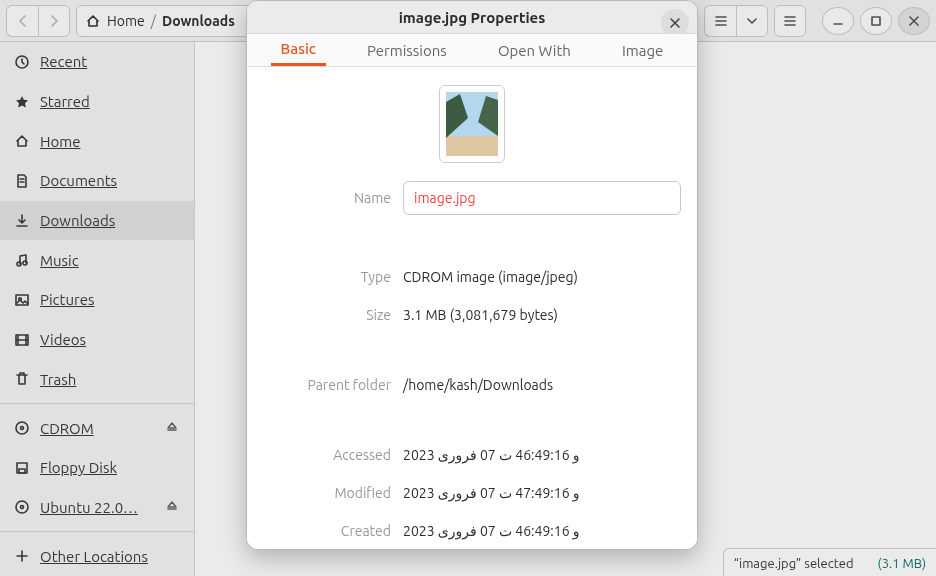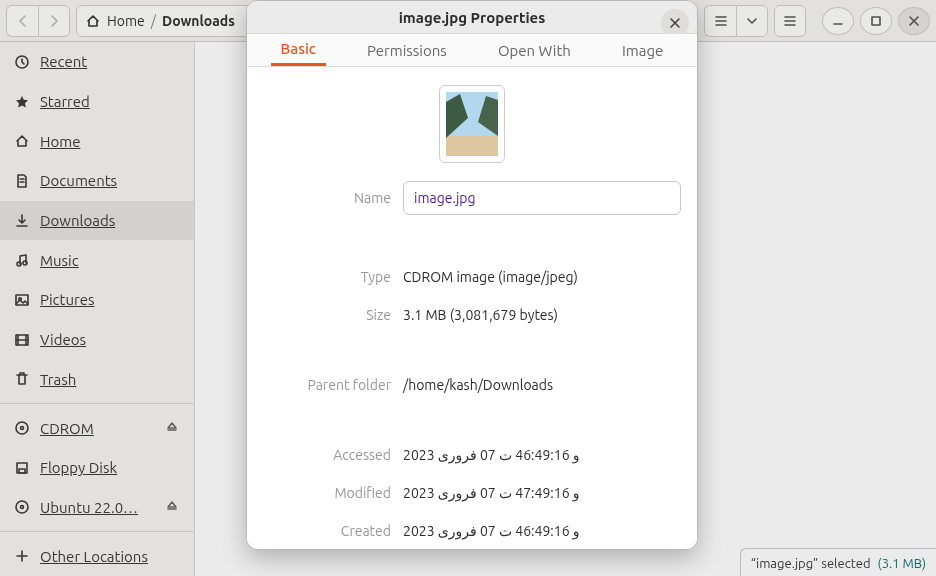--- a/index.html
+++ b/index.html
@@ -16,38 +16,38 @@
   .rightcluster{display:flex;gap:6px;align-items:center}
   .winbtns{display:flex;gap:6px;margin-left:10px}
   .winbtns .btn{width:28px;height:28px;border-radius:50%}
   .main{display:flex;height:calc(100% - 42px);text-decoration:underline;}
   .sidebar{width:195px;background:#f6f5f4;border-right:1px solid #d8d8d6;display:flex;flex-direction:column;overflow:hidden}
   .sbitem{display:flex;align-items:center;gap:10px;height:40px;padding:0 14px;color:#3c3c3c;font-size:15px}
   .sbitem.active{background:#e4e3e1}
   .sbitem .eject{margin-left:auto;color:#666}
   .sbsep{height:1px;background:#d8d8d6;margin:4px 0}
   .content{flex:1;background:#fff;position:relative}
-  .statusbar{position:absolute;right:0;bottom:0;height:28px;border:1px solid #ccc;border-right:none;border-bottom:none;background:#fff;display:flex;align-items:center;padding:0 10px;gap:7px;font-size:13px;border-top-left-radius:6px}
+  .statusbar{position:absolute;right:0;bottom:0;height:28px;border:1px solid #ccc;border-right:none;border-bottom:none;background:#fff;display:flex;align-items:center;padding:0 10px;gap:24px;font-size:13px;border-top-left-radius:6px}
   .statusbar .sz{color:#0f766e}
   .scrim{position:absolute;inset:0;background:rgba(0,0,0,0.08)}
   .dialog{position:absolute;left:246px;top:0;width:452px;height:550px;background:#fafafa;border:1px solid #b8b8b8;border-radius:12px;box-shadow:0 8px 24px rgba(0,0,0,0.25);display:flex;flex-direction:column;overflow:hidden}
   .dlg-titlebar{height:44px;background:#ebebeb;display:flex;align-items:center;justify-content:center;position:relative;border-bottom:1px solid #d7d7d5}
   .dlg-title{font-weight:600;font-size:15px;color:#2c2c2c}
   .dlg-close{position:absolute;right:8px;top:8px;width:28px;height:28px;border-radius:50%;background:#dedddb;border:none;display:flex;align-items:center;justify-content:center;color:#444}
   .tabs{height:44px;display:flex;align-items:flex-start;justify-content:space-around;background:#fafafa;border-bottom:1px solid #dcdcdc;padding:0 8px;position:relative}
   .tab{font-size:15px;color:#666;padding:0 10px;height:100%;display:flex;align-items:center}
   .tab.active{color:#e95420;border-bottom:3px solid #e95420;margin-bottom:-1px;font-weight:500}
   .dlg-body{flex:1;padding:18px 16px 10px;background:#fff}
   .thumbwrap{display:flex;justify-content:center;margin-bottom:18px}
   .thumb{width:66px;height:78px;border:1px solid #ccc;border-radius:6px;padding:4px;background:#fff;display:flex;align-items:center;justify-content:center}
   .rows{display:flex;flex-direction:column;gap:22px}
   .row{display:flex;align-items:center}
   .row .lbl{width:140px;text-align:right;color:#989898;font-size:14px;padding-right:12px}
   .row .val{flex:1;font-size:14px;color:#2c2c2c}
-  .nameinput{flex:1;height:34px;border:1px solid #c7c7c5;border-radius:6px;background:#fff;padding:0 10px;font-size:14px;color:#4c1d95;max-width:310px}
+  .nameinput{flex:1;height:34px;border:1px solid #c7c7c5;border-radius:6px;background:#fff;padding:0 10px;font-size:14px;color:#ef4444;max-width:310px}
   .gap{height:10px}
   svg{width:16px;height:16px;stroke:currentColor;stroke-width:1.6;fill:none;stroke-linecap:round;stroke-linejoin:round}
   .thumb svg{width:52px;height:64px;stroke:none}
 </style>
 </head>
 <body>
 
 <div class="topbar">
   <div class="navpair">
     <div class="btn disabled">

